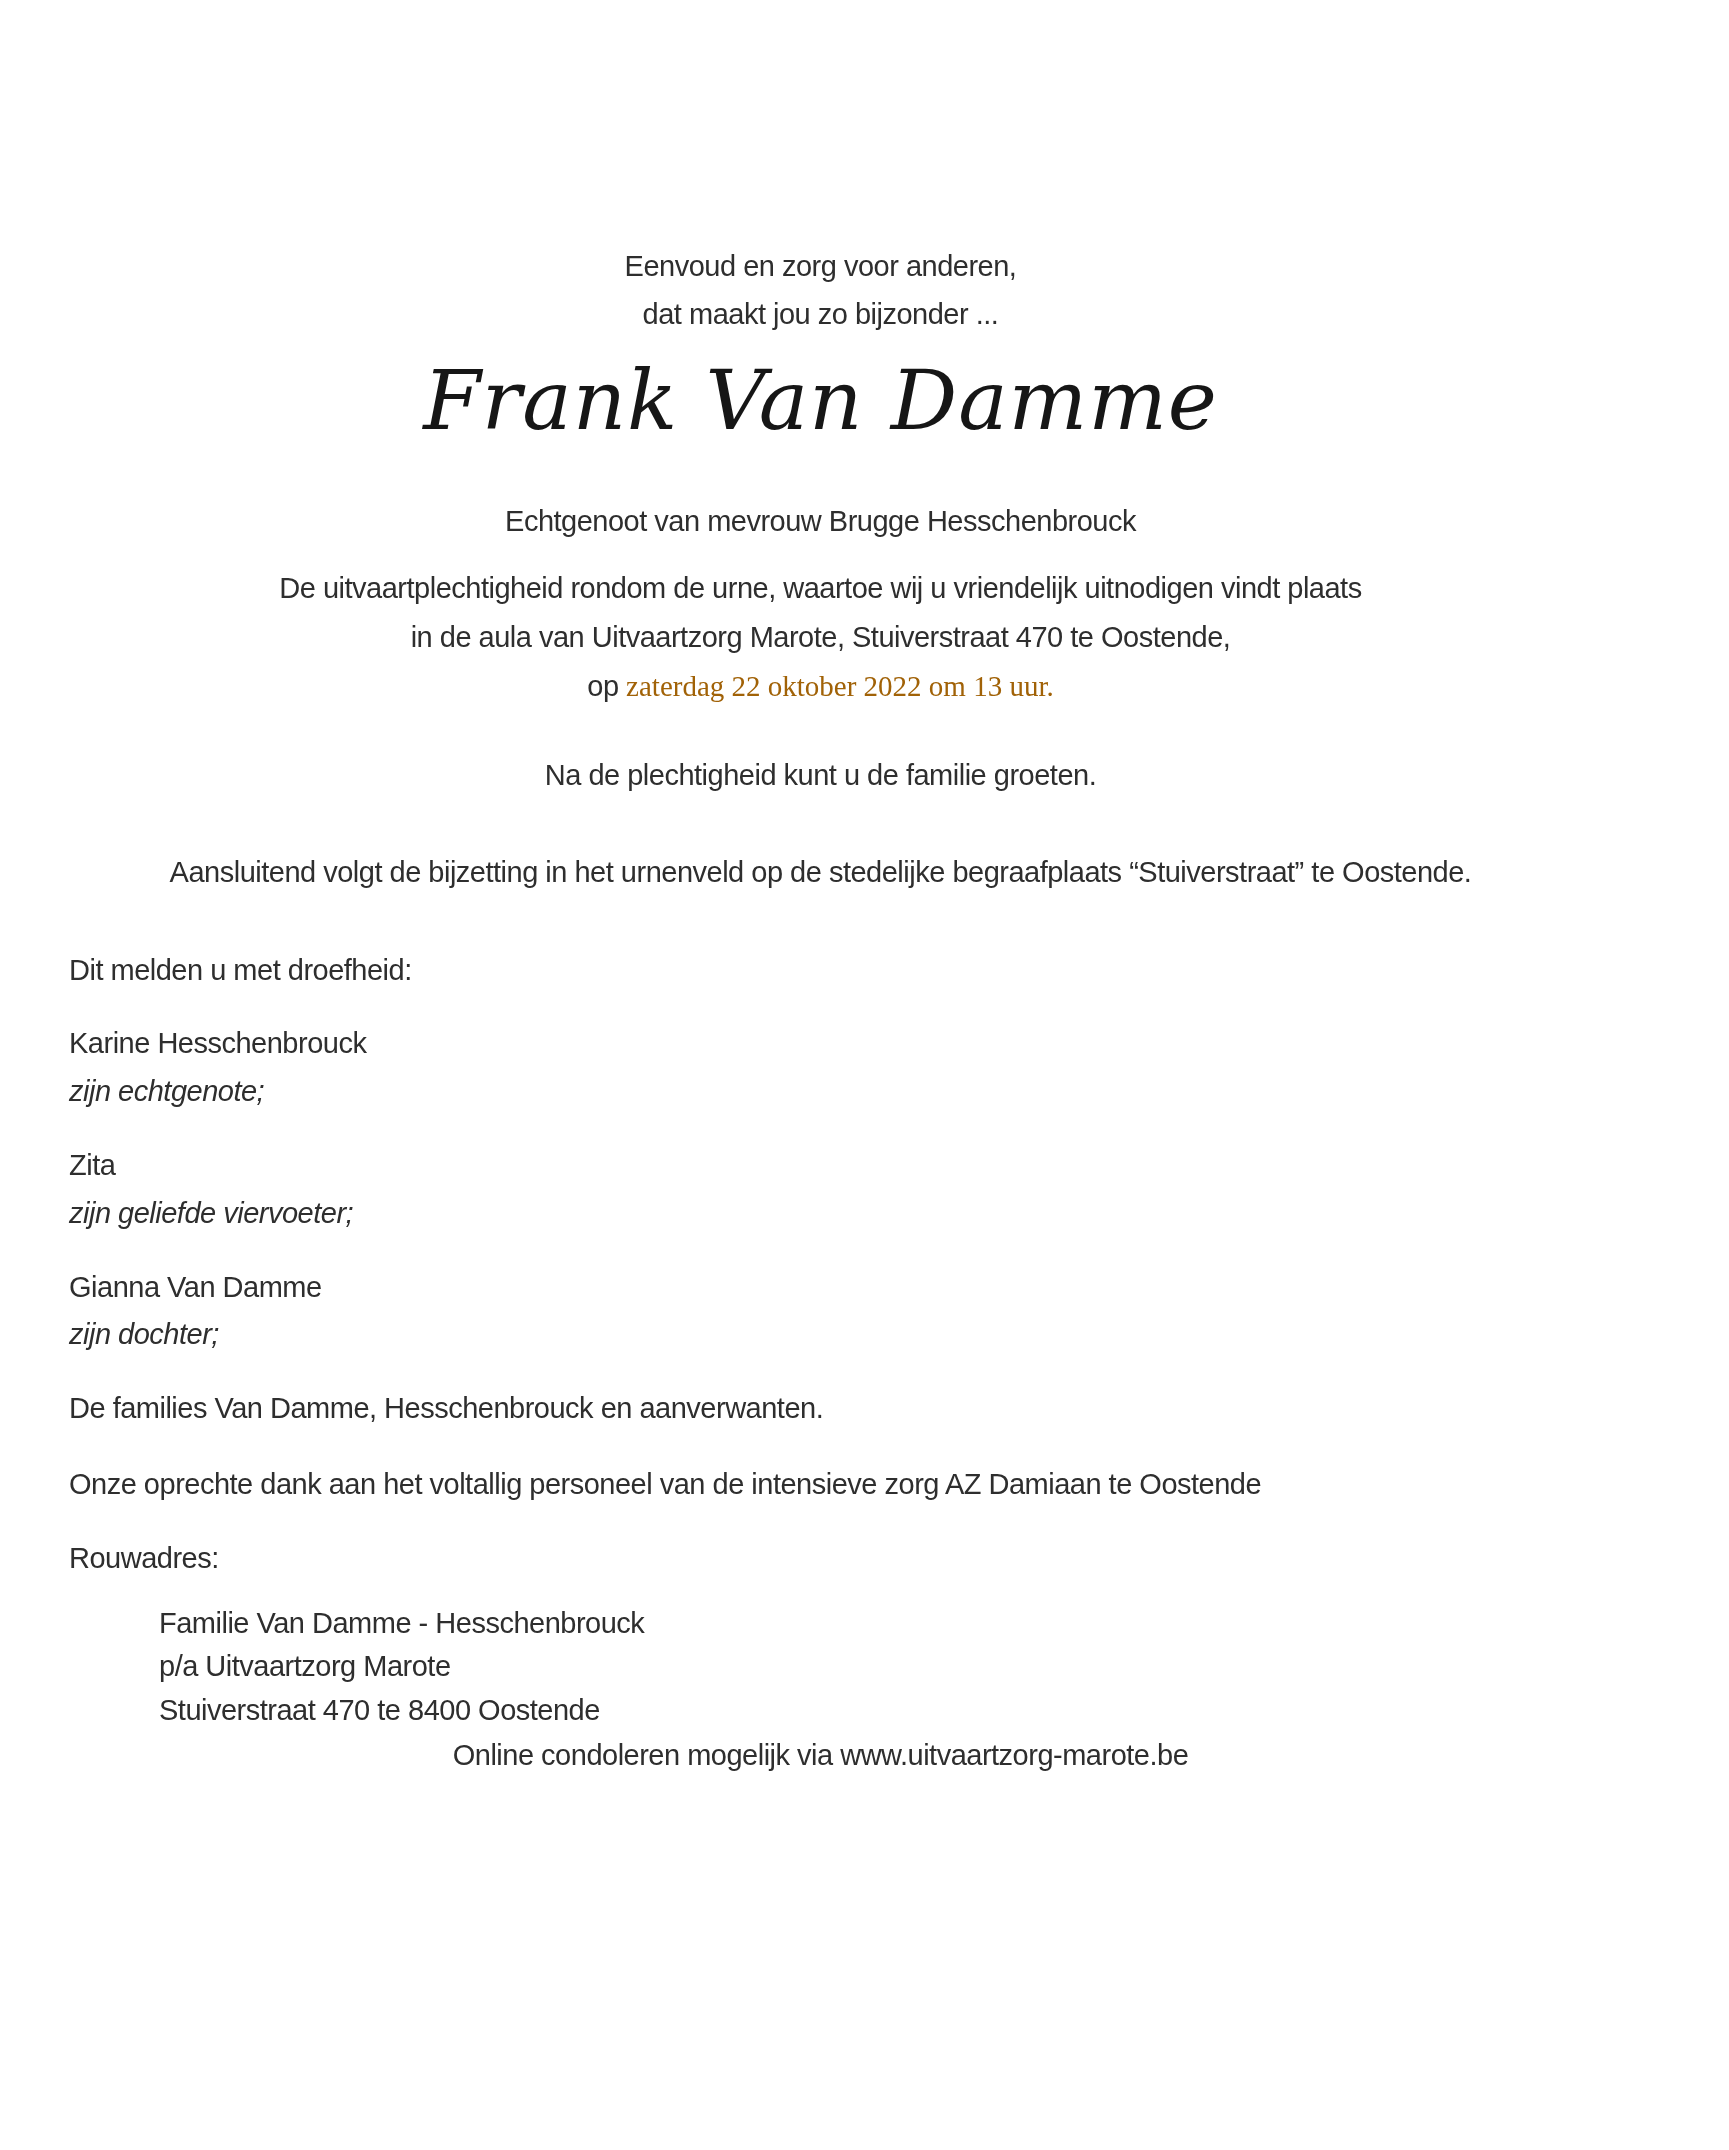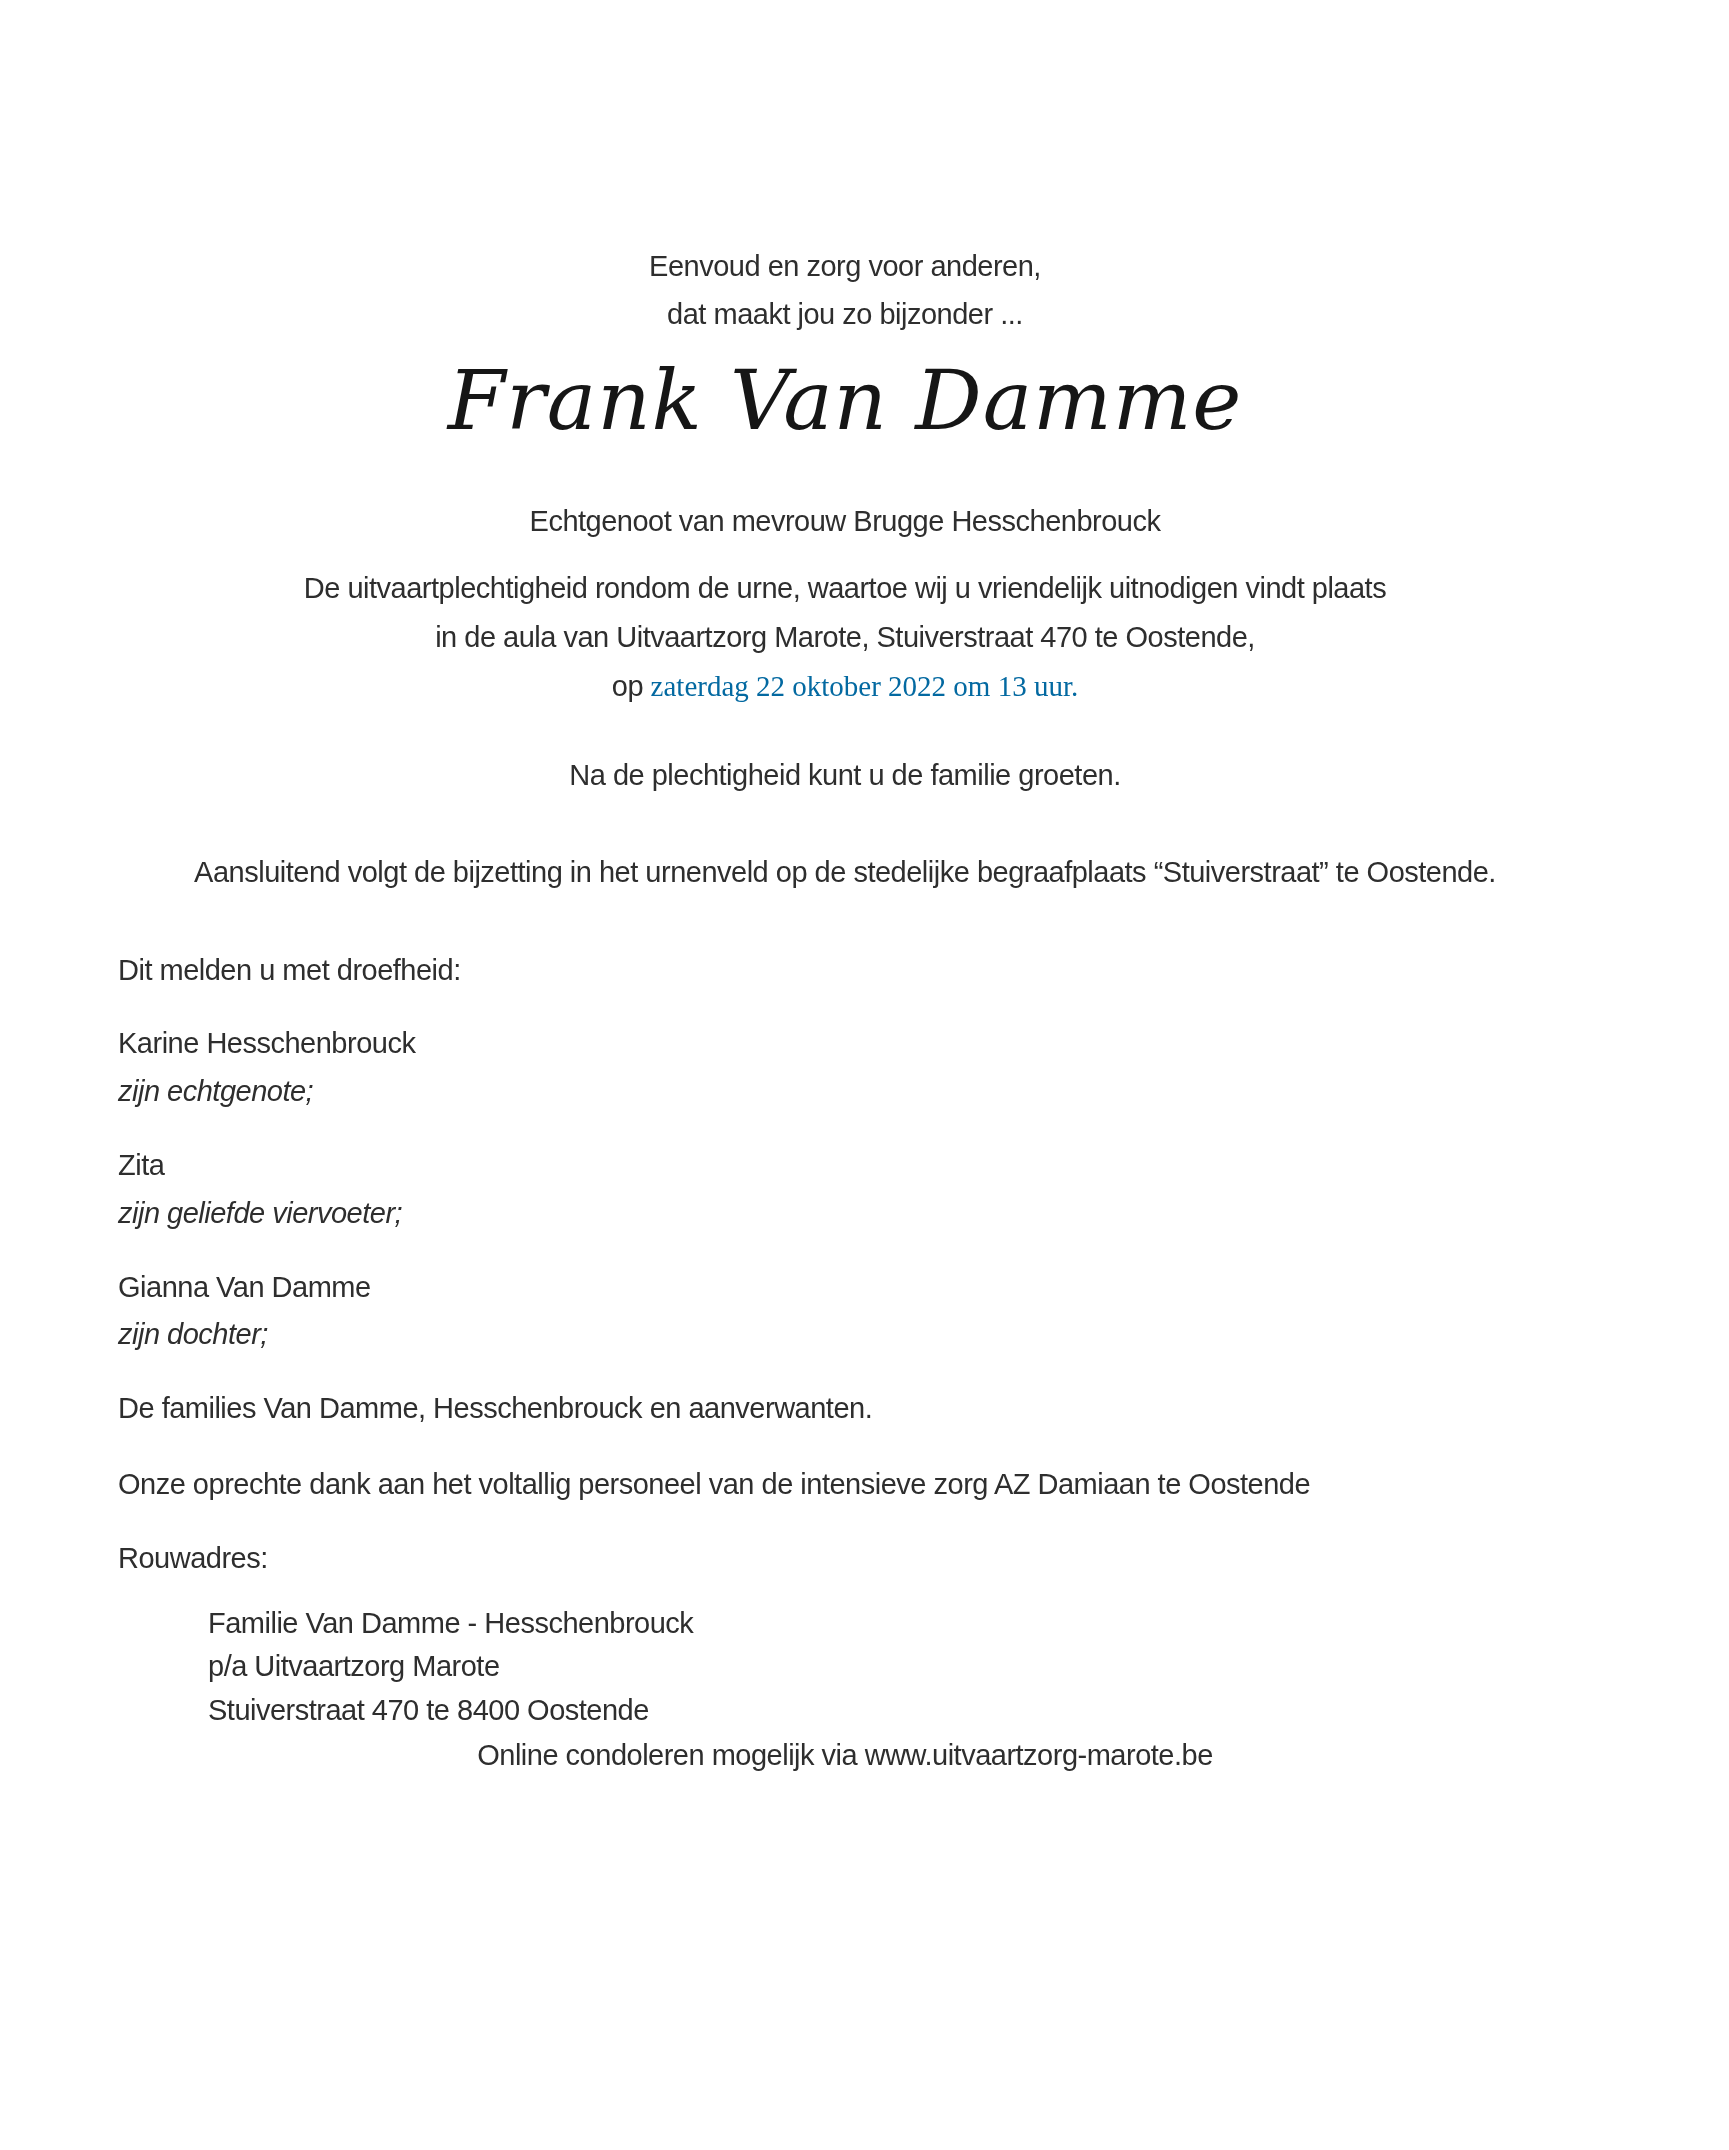--- a/index.html
+++ b/index.html
@@ -6,21 +6,21 @@
     margin: 0;
     padding: 0;
     background: #ffffff;
   }
   .page {
     position: relative;
     width: 1730px;
     height: 2151px;
     background: #ffffff;
     box-sizing: border-box;
-    padding: 243px 158px 0 118px;
+    padding: 243px 158px 0 69px;
     font-family: "Liberation Sans", sans-serif;
     font-weight: 300;
     font-size: 29px;
     color: #2e2e2e;
     letter-spacing: -0.5px;
     line-height: 1.65;
   }
   .center { text-align: center; }
   .left   { text-align: left; }
 
@@ -35,21 +35,21 @@
     line-height: 1.2;
     color: #161616;
     letter-spacing: 0.9px;
   }
   .spouse-line { margin-top: 47px; }
   .dates-block { margin-top: 47px; line-height: 1.78; }
   .ceremony-block { margin-top: 18px; line-height: 1.7; }
   .ceremony-emphasis {
     font-family: "Liberation Serif", serif;
     font-weight: 400;
-    color: #0369a1;
+    color: #a16207;
     letter-spacing: 0;
   }
   .greeting-line { margin-top: 40px; }
   .interment-line { margin-top: 50px; }
 
   .announcement-intro { margin-top: 50px; }
   .mourner-row {
     display: flex;
     justify-content: space-between;
     align-items: baseline;

